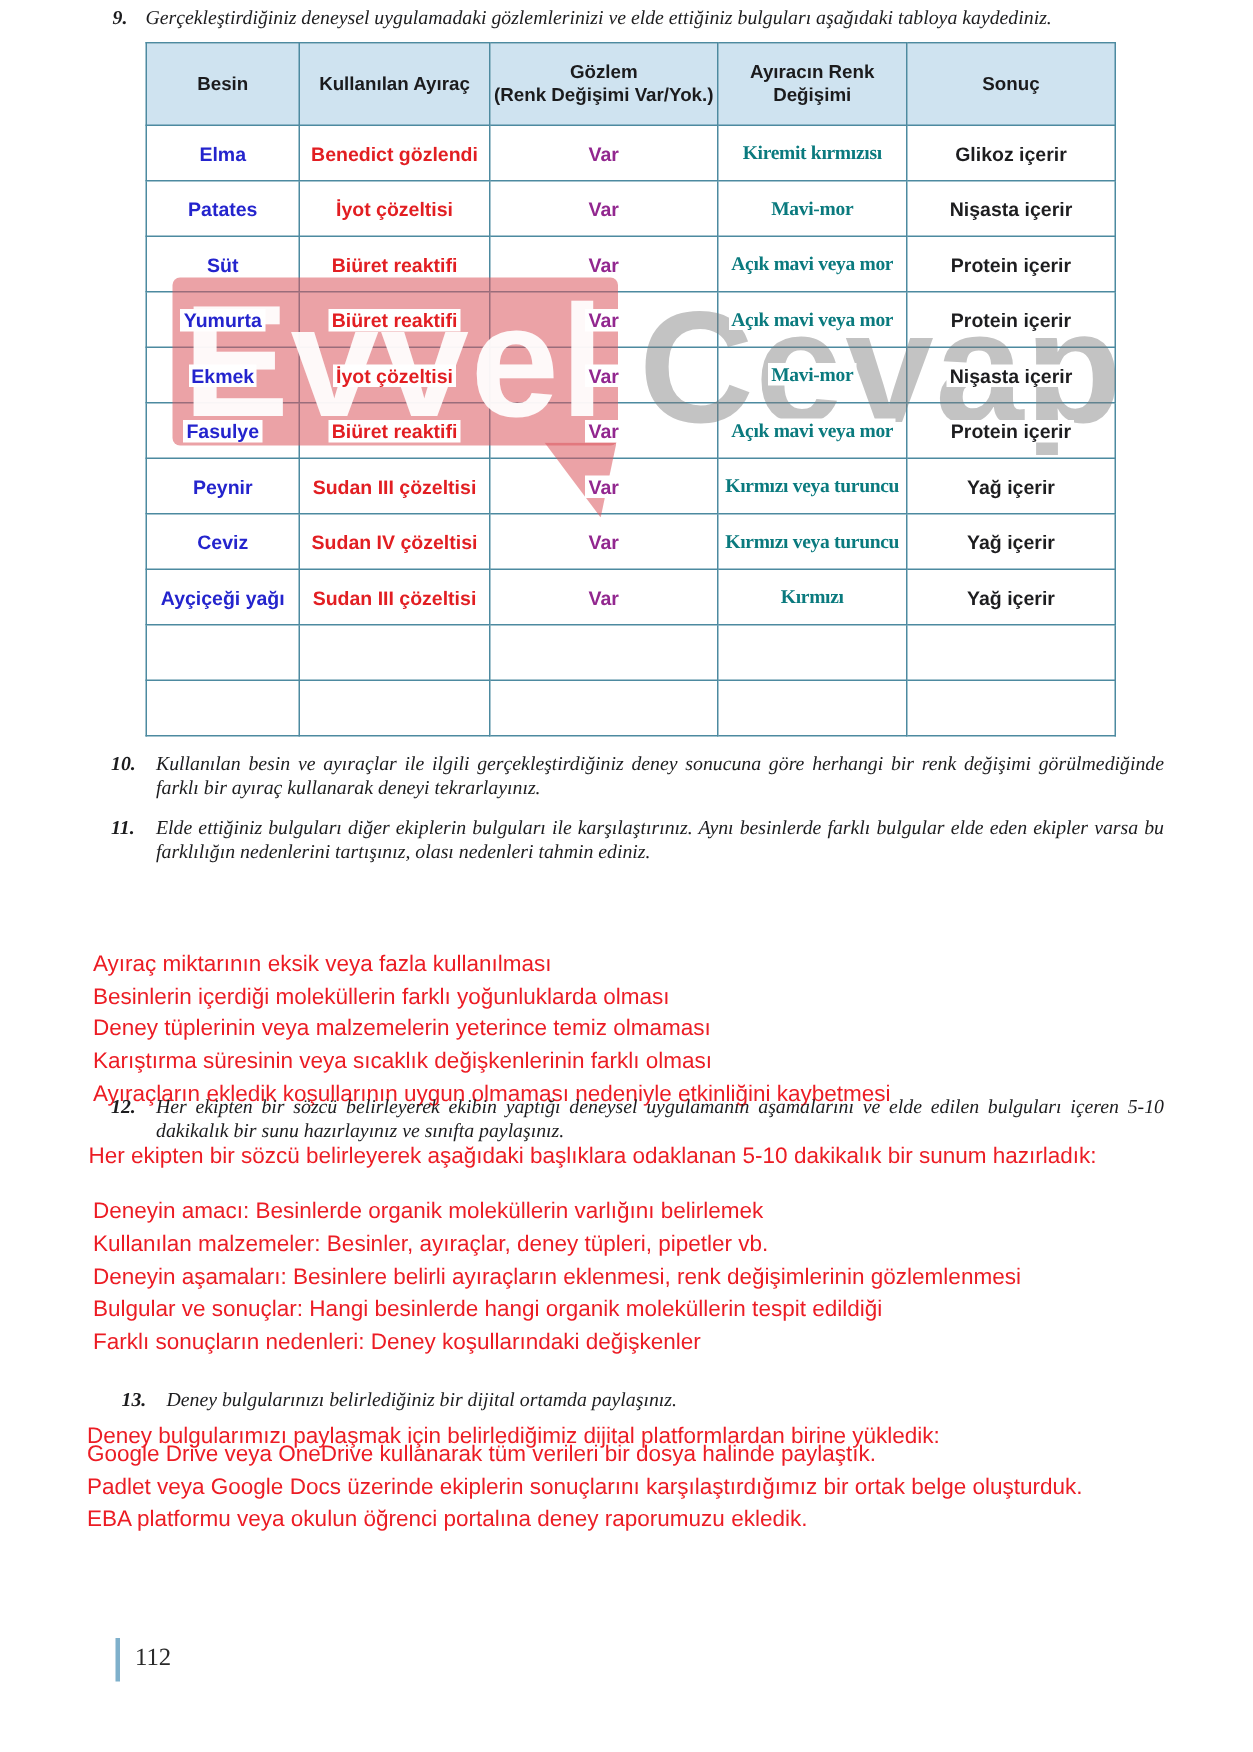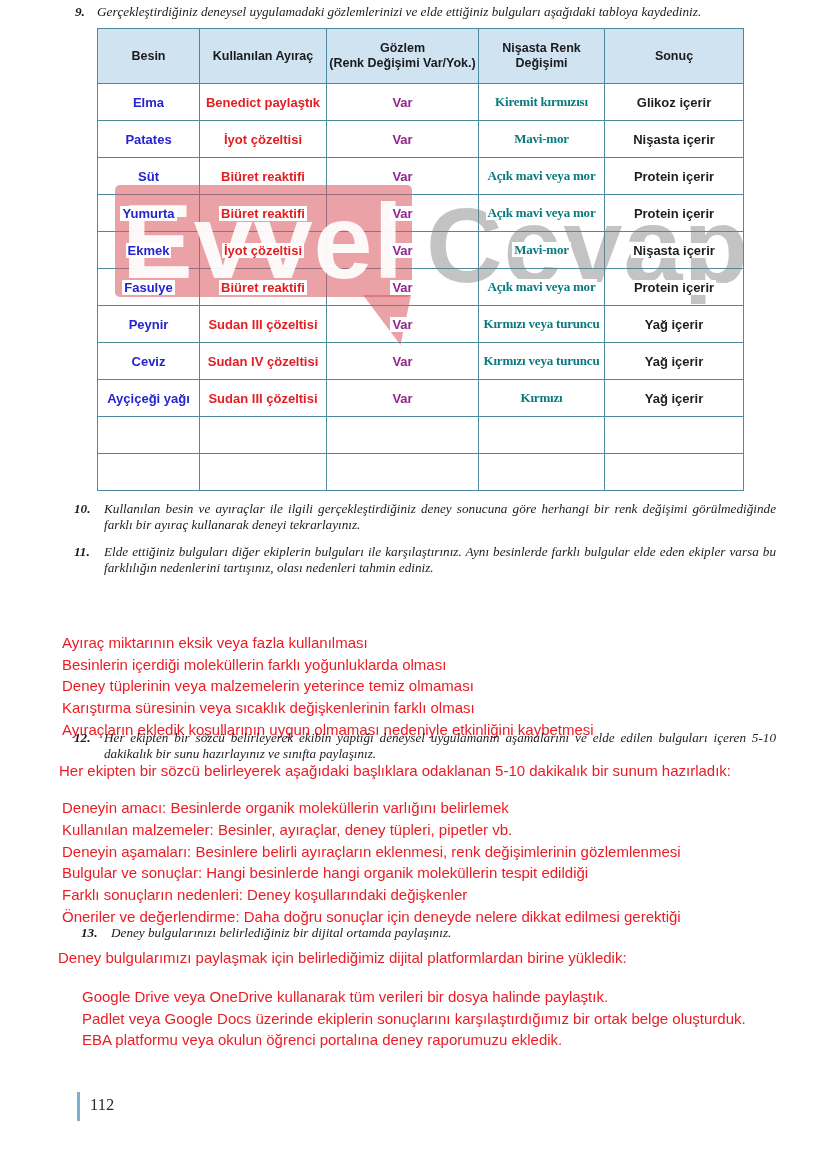--- a/index.html
+++ b/index.html
@@ -50,21 +50,21 @@
 
   
   .red{position:absolute;color:#ec1c24;font-size:15px;}
   #a11-intro{left:60px;top:579px;width:717px;line-height:21.5px;text-align:justify;}
   #a11-list{left:62px;top:632px;width:715px;}
   #a11-list .red-line{line-height:21.7px;}
   #a12-intro{left:59px;top:762px;width:715px;}
   #a12-list{left:62px;top:797px;width:715px;}
   #a12-list .red-line{line-height:21.8px;}
   #a13-intro{left:58px;top:949px;width:715px;}
-  #a13-list{left:58px;top:986px;width:717px;margin-left:24px;}
+  #a13-list{left:58px;top:959px;width:717px;}
   #a13-list .red-line{line-height:21.7px;}
 
   
   .pagebar{position:absolute;left:77px;top:1092px;width:3px;height:29px;background:#7fb0cb;}
   .pagenum{position:absolute;left:90px;top:1095px;color:#2a2a2a;font-size:16.5px;
            font-family:"Liberation Serif","DejaVu Serif",serif;}
 </style>
 </head>
 <body>
 
@@ -84,30 +84,30 @@
         <col style="width:126px">
           <col style="width:139px">
       </colgroup>
       <thead>
         <tr>
 
         <th>Besin</th>
             <th>Kullanılan Ayıraç</th>
             <th>Gözlem
 (Renk Değişimi Var/Yok.)</th>
-            <th>Nişasta Renk
+            <th>Ayıracın Renk
 Değişimi</th>
             <th>Sonuç</th>
           </tr>
       </thead>
       <tbody>
 
           <tr>
             <td class="c1"><span class="v">Elma</span></td>
-            <td class="c2"><span class="v">Benedict paylaştık</span></td>
+            <td class="c2"><span class="v">Benedict gözlendi</span></td>
             <td class="c3"><span class="v">Var</span></td>
             <td class="c4"><span class="v">Kiremit kırmızısı</span></td>
             <td class="c5"><span class="v">Glikoz içerir</span></td>
           </tr>
 
           <tr>
             <td class="c1"><span class="v">Patates</span></td>
             <td class="c2"><span class="v">İyot çözeltisi</span></td>
             <td class="c3"><span class="v">Var</span></td>
             <td class="c4"><span class="v">Mavi-mor</span></td>
@@ -219,21 +219,20 @@
   </div>
 
   <div class="red" id="a12-intro">Her ekipten bir sözcü belirleyerek aşağıdaki başlıklara odaklanan 5-10 dakikalık bir sunum hazırladık:</div>
   <div class="red" id="a12-list">
 
   <div class="red-line">Deneyin amacı: Besinlerde organik moleküllerin varlığını belirlemek</div>
       <div class="red-line">Kullanılan malzemeler: Besinler, ayıraçlar, deney tüpleri, pipetler vb.</div>
       <div class="red-line">Deneyin aşamaları: Besinlere belirli ayıraçların eklenmesi, renk değişimlerinin gözlemlenmesi</div>
       <div class="red-line">Bulgular ve sonuçlar: Hangi besinlerde hangi organik moleküllerin tespit edildiği</div>
       <div class="red-line">Farklı sonuçların nedenleri: Deney koşullarındaki değişkenler</div>
-      <div class="red-line">Öneriler ve değerlendirme: Daha doğru sonuçlar için deneyde nelere dikkat edilmesi gerektiği</div>
     </div>
 
   <div class="qitem" id="q13">
     <span class="qnum">13.</span>
     <span class="qtext">Deney bulgularınızı belirlediğiniz bir dijital ortamda paylaşınız.</span>
   </div>
 
   <div class="red" id="a13-intro">Deney bulgularımızı paylaşmak için belirlediğimiz dijital platformlardan birine yükledik:</div>
   <div class="red" id="a13-list">
 

